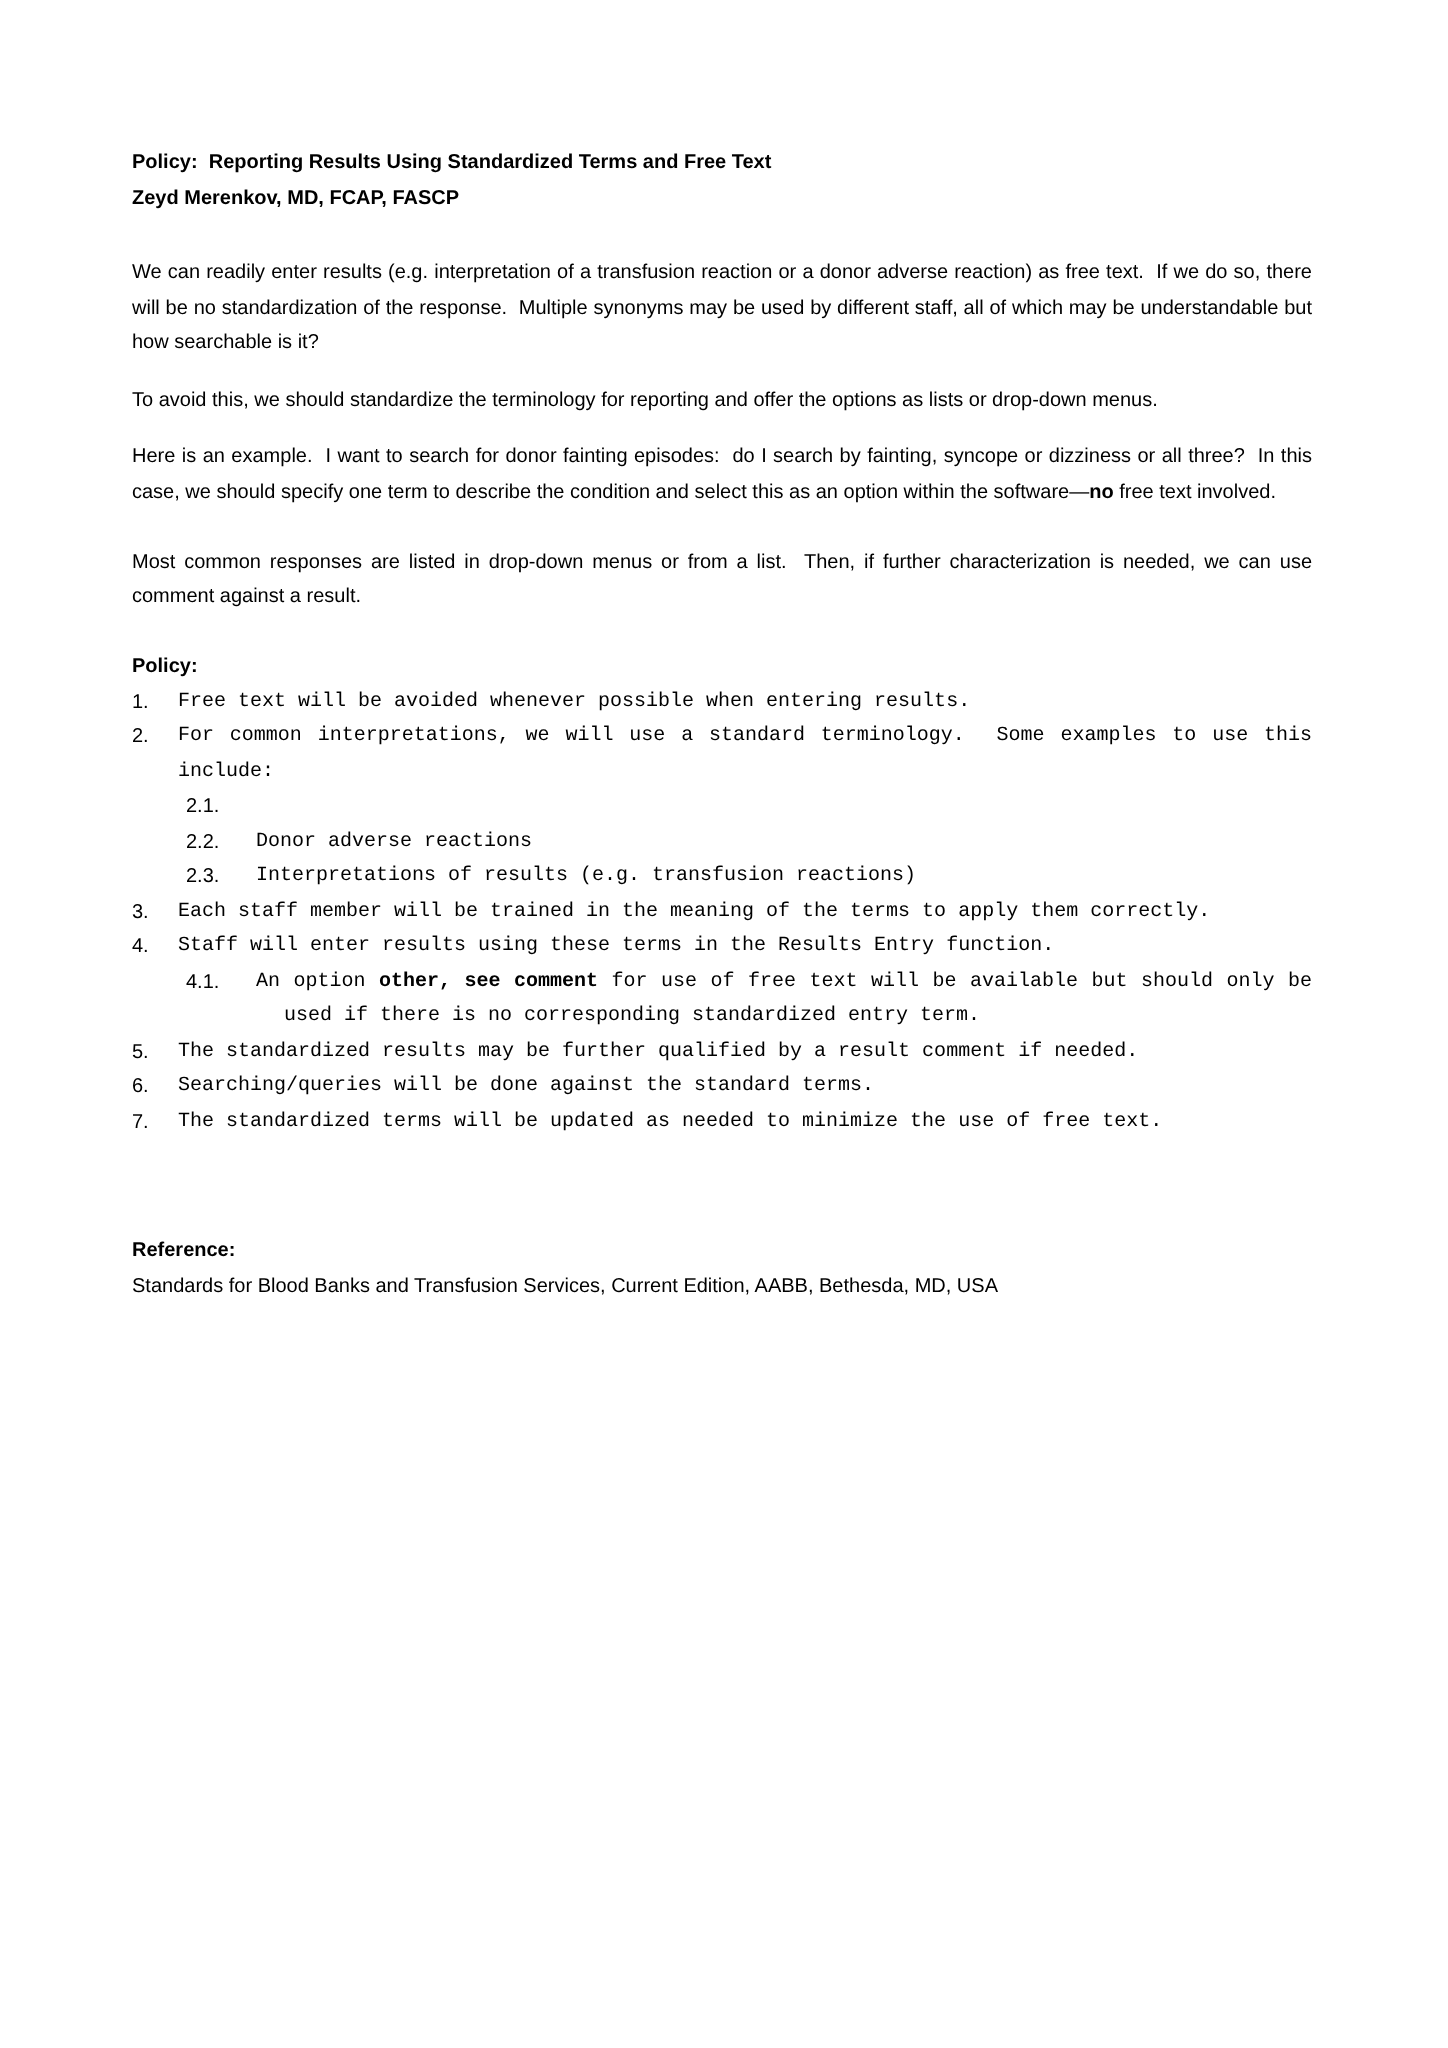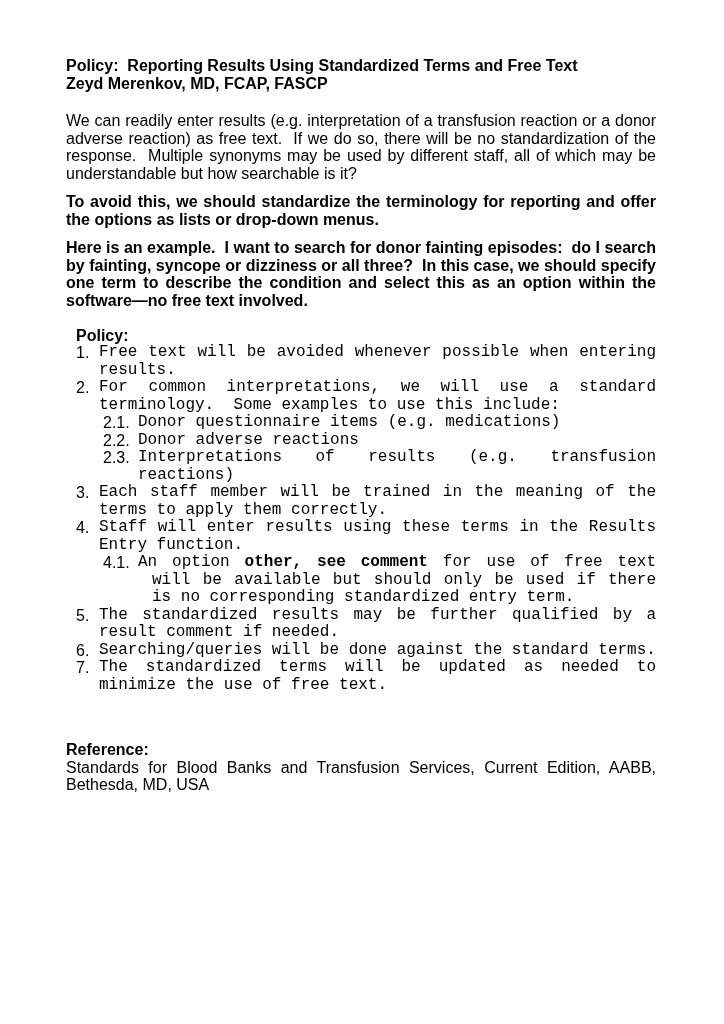--- a/index.html
+++ b/index.html
@@ -5,37 +5,37 @@
   html, body {
     margin: 0;
     padding: 0;
     background: #ffffff;
   }
   .doc {
     position: relative;
     width: 724px;
     height: 992px;
     box-sizing: border-box;
-    padding: 57px 68px 0 66px;
+    padding: 73px 68px 0 66px;
     background: #ffffff;
     font-family: "Liberation Sans", "DejaVu Sans", sans-serif;
-    font-size: 16px;
+    font-size: 10px;
     line-height: 17.5px;
     color: #000000;
     overflow: hidden;
   }
   .bold { font-weight: bold; }
   .title-block { margin-bottom: 20px; }
   .para {
     margin: 0;
     text-align: justify;
   }
-  .gap-s { margin-top: 11px; font-weight: bold; }
+  .gap-s { margin-top: 11px; }
   .gap-l { margin-top: 17.5px; }
-  .sec-policy { margin-top: 17.5px; margin-left: 10px; }
+  .sec-policy { margin-top: 17.5px; }
   .sec-reference { margin-top: 47px; }
   .li { display: flex; }
   .li .marker {
     flex: 0 0 23px;
   }
   .li.sub { padding-left: 27px; }
   .li.sub .marker { flex: 0 0 35px; }
   .li-text {
     flex: 1;
     text-align: justify;
@@ -53,38 +53,38 @@
 
   <div class="title-block">
     <div class="bold">Policy:&nbsp; Reporting Results Using Standardized Terms and Free Text</div>
     <div class="bold">Zeyd Merenkov, MD, FCAP, FASCP</div>
   </div>
 
   <div class="section">
     <p class="para">We can readily enter results (e.g. interpretation of a transfusion reaction or a donor adverse reaction) as free text.&nbsp; If we do so, there will be no standardization of the response.&nbsp; Multiple synonyms may be used by different staff, all of which may be understandable but how searchable is it?</p>
     <p class="para gap-s">To avoid this, we should standardize the terminology for reporting and offer the options as lists or drop-down menus.</p>
     <p class="para gap-s"><span>Here is an example.&nbsp; I want to search for donor fainting episodes:&nbsp; do I search by fainting, syncope or dizziness or all three?&nbsp; In this case, we should specify one term to describe the condition and select this as an option within the software—</span><b>no</b><span> free text involved.</span></p>
+    <p class="para gap-l">Most common responses are listed in drop-down menus or from a list.&nbsp; Then, if further characterization is needed, we can use comment against a result.</p>
   </div>
 
   <div class="section sec-policy">
     <div class="bold">Policy:</div>
 
     <div class="li">
       <span class="marker">1.</span>
       <span class="li-text">Free text will be avoided whenever possible when entering results.</span>
     </div>
 
     <div class="li">
       <span class="marker">2.</span>
       <span class="li-text">For common interpretations, we will use a standard terminology.&nbsp; Some examples to use this include:</span>
     </div>
 
     <div class="li sub">
       <span class="marker">2.1.</span>
-      <span class="li-text">Donor questionnaire items (e.g. medications)</span>
     </div>
 
     <div class="li sub">
       <span class="marker">2.2.</span>
       <span class="li-text">Donor adverse reactions</span>
     </div>
 
     <div class="li sub">
       <span class="marker">2.3.</span>
       <span class="li-text">Interpretations of results (e.g. transfusion reactions)</span>

